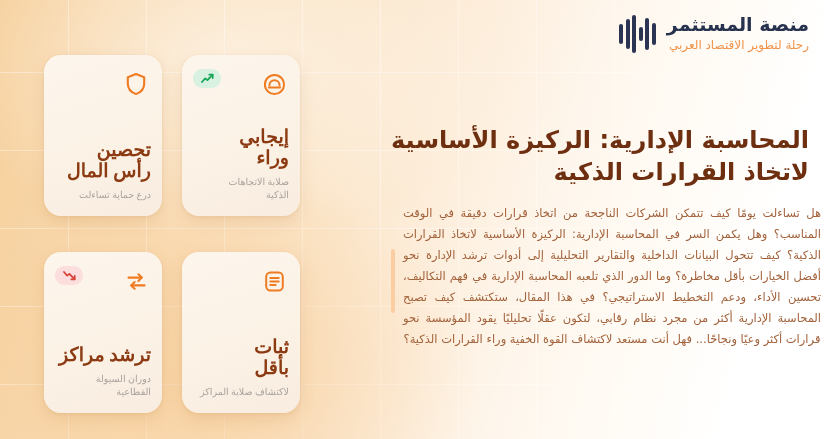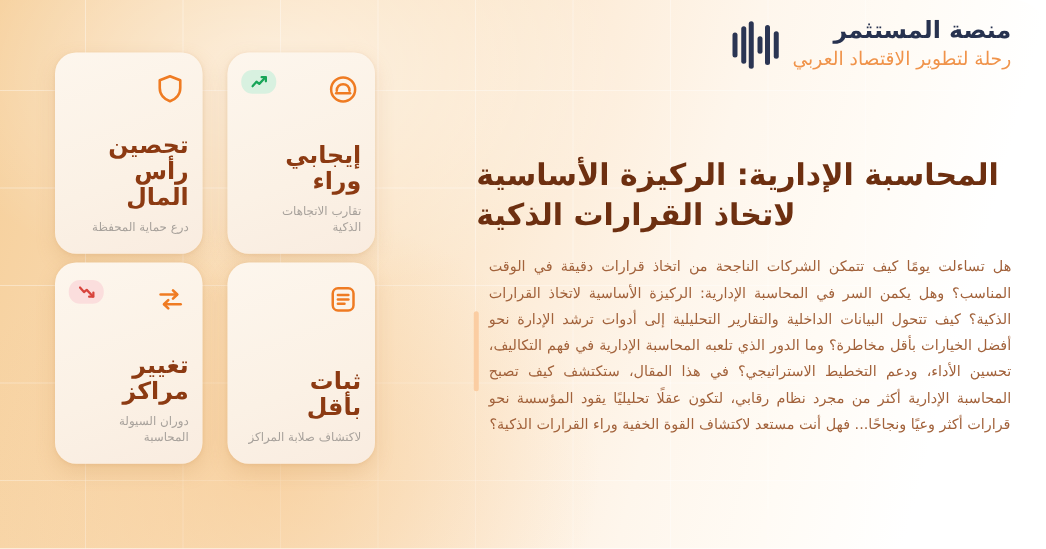--- a/index.html
+++ b/index.html
@@ -50,27 +50,28 @@
   .bg-glowbot{
     position:absolute;left:-40px;bottom:-150px;
     width:520px;height:420px;
     background:radial-gradient(closest-side,rgba(246,199,141,.55),rgba(246,199,141,0));
     pointer-events:none;
   }
 
   
   .cards{
     position:absolute;
-    left:44px;top:42px;
+    left:44px;top:55px;
     width:256px;height:345px;
     display:grid;
     grid-template-columns:118px 118px;
     grid-template-rows:161px 161px;
-    gap:7px 20px;
+    gap:36px 20px;
     direction:ltr;
+    font-family:Liberation Serif, serif;
   }
   .card{
     position:relative;
     background:linear-gradient(160deg,#fdf6ed 0%,#fbf1e5 60%,#f9ece0 100%);
     border-radius:17px;
     box-shadow:0 6px 16px rgba(196,136,72,.20),
                0 1px 3px rgba(196,136,72,.14);
     overflow:hidden;
     direction:rtl;
   }
@@ -126,50 +127,51 @@
     direction:rtl;
   }
   .brand-text{text-align:right;}
   .brand-name{
     color:#27324f;
     font-size:19px;
     font-weight:bold;
     line-height:1.12;
     margin:0;
     letter-spacing:-.2px;
+    text-align:center;
   }
   .brand-tag{
     color:#f0934a;
-    font-size:15px;
+    font-size:12px;
     line-height:1.3;
     margin:3px 0 0 0;
   }
   .brand-logo{
     display:flex;align-items:center;gap:2.5px;height:40px;
   }
   .brand-logo i{
     display:block;width:4px;border-radius:2px;background:#2b3553;
   }
 
   .headline{
     position:absolute;
     top:108px;right:28px;
     width:428px;
-    text-align:left;
+    text-align:right;
     color:#6d2f10;
     font-size:24px;
     font-weight:bold;
     line-height:1.34;
     white-space:pre-line;
     direction:rtl;
   }
 
   .excerpt-wrap{
     position:absolute;
-    top:203px;right:28px;
+    top:203px;right:16px;
     width:430px;height:186px;
     direction:rtl;
   }
   .excerpt{
     color:#a2623b;
     font-size:11.5px;
     line-height:1.82;
     text-align:justify;
     text-align-last:center;
     margin:0;
@@ -198,21 +200,21 @@
 
     <div class="card">
       <span class="card-icon">
         <svg width="22" height="24" viewBox="0 0 22 24" fill="none" stroke="currentColor" stroke-width="2.1" stroke-linejoin="round" stroke-linecap="round">
           <path d="M11 2 L19.2 5.2 V11.4 C19.2 16.6 15.6 20.4 11 22 C6.4 20.4 2.8 16.6 2.8 11.4 V5.2 Z"></path>
         </svg>
       </span>
       <div class="card-body">
         <p class="card-title">تحصين
 رأس المال</p>
-        <p class="card-sub">درع حماية المحفظة</p>
+        <p class="card-sub">درع حماية تساءلت</p>
       </div>
     </div>
 
     <div class="card">
       <span class="badge up">
         <span>
           <svg width="13" height="11" viewBox="0 0 13 11" fill="none" stroke="currentColor" stroke-width="1.8" stroke-linecap="round" stroke-linejoin="round">
             <path d="M1 9 L4.2 5.4 L6.4 7.1 L11.4 1.8"></path>
             <path d="M8.3 1.7 H11.7 V5.0"></path>
           </svg>
@@ -221,21 +223,21 @@
       <span class="card-icon">
         <svg width="23" height="23" viewBox="0 0 23 23" fill="none" stroke="currentColor" stroke-width="2" stroke-linecap="round">
           <circle cx="11.5" cy="11.5" r="9.6"></circle>
           <path d="M6.4 12.6 C6.4 9.5 8.7 7.3 11.5 7.3 C14.3 7.3 16.6 9.5 16.6 12.6"></path>
           <path d="M5.9 14.6 H17.1"></path>
         </svg>
       </span>
       <div class="card-body">
         <p class="card-title">إيجابي
 وراء</p>
-        <p class="card-sub">تقارب الاتجاهات
+        <p class="card-sub">صلابة الاتجاهات
 الذكية</p>
       </div>
     </div>
 
     <div class="card">
       <span class="badge down">
         <span>
           <svg width="13" height="11" viewBox="0 0 13 11" fill="none" stroke="currentColor" stroke-width="1.8" stroke-linecap="round" stroke-linejoin="round">
             <path d="M1 2 L4.2 5.6 L6.4 3.9 L11.4 9.2"></path>
             <path d="M8.3 9.3 H11.7 V6.0"></path>
@@ -244,23 +246,23 @@
       </span>
       <span class="card-icon">
         <svg width="23" height="23" viewBox="0 0 23 23" fill="none" stroke="currentColor" stroke-width="2.1" stroke-linecap="round" stroke-linejoin="round">
           <path d="M3.5 7.6 H16.5"></path>
           <path d="M13.4 4.3 L16.8 7.6 L13.4 10.9"></path>
           <path d="M19.5 15.4 H6.5"></path>
           <path d="M9.6 12.1 L6.2 15.4 L9.6 18.7"></path>
         </svg>
       </span>
       <div class="card-body">
-        <p class="card-title">تغيير مراكز</p>
+        <p class="card-title">ترشد مراكز</p>
         <p class="card-sub">دوران السيولة
-المحاسبة</p>
+القطاعية</p>
       </div>
     </div>
 
     <div class="card">
       <span class="card-icon">
         <svg width="23" height="23" viewBox="0 0 23 23" fill="none" stroke="currentColor" stroke-width="2" stroke-linejoin="round" stroke-linecap="round">
           <rect x="3.2" y="2.6" width="16.6" height="17.8" rx="4.2"></rect>
           <path d="M7.3 8.0 H15.7"></path>
           <path d="M7.3 11.5 H15.7"></path>
           <path d="M7.3 15.0 H12.6"></path>

